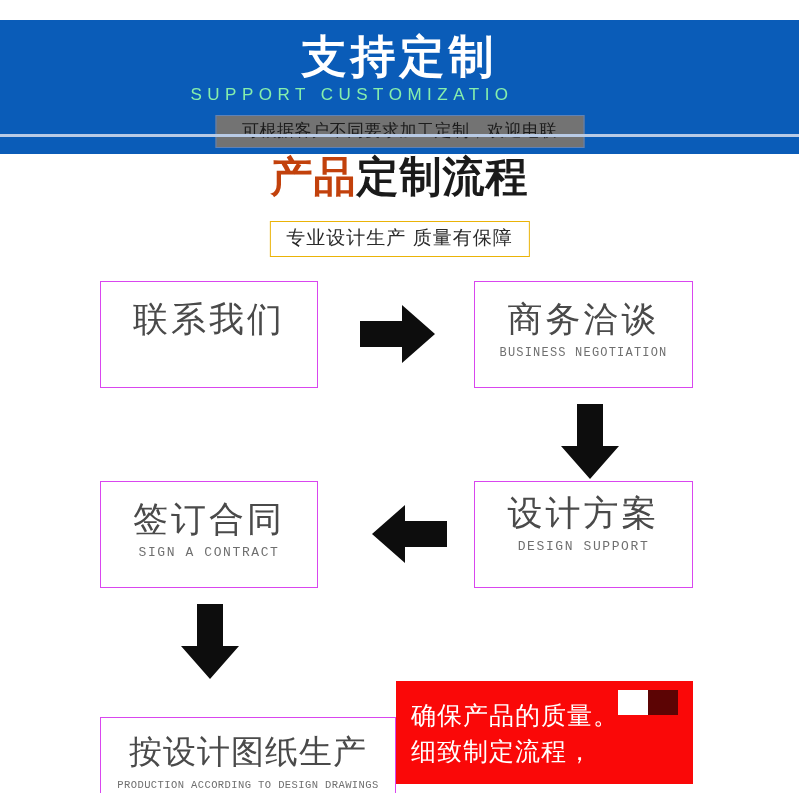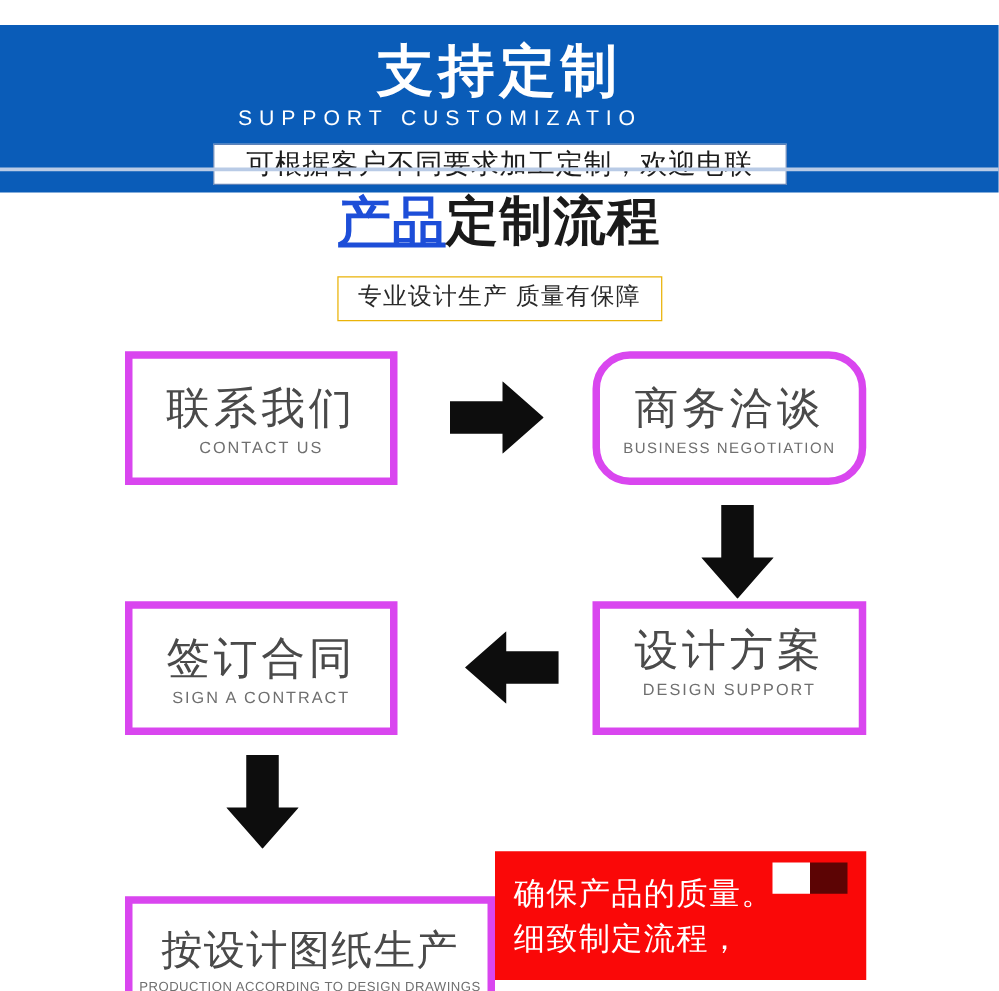--- a/index.html
+++ b/index.html
@@ -46,79 +46,80 @@
     letter-spacing: 4px;
     line-height: 56px;
     white-space: nowrap;
   }
   .header-subtitle {
     position: absolute;
     left: 0;
     top: 64px;
     width: 704px;
     text-align: center;
-    color: #ffffff;
+    color: #86efac;
     font-size: 17px;
     letter-spacing: 5.5px;
     line-height: 22px;
     white-space: nowrap;
   }
   .header-tag {
     position: absolute;
     left: 50%;
     top: 95px;
     transform: translateX(-50%);
-    background: #ffffff;
+    background: #737373;
     border: 1px solid #5e82b8;
     color: #1c1c1c;
-    font-size: 22px;
+    font-size: 17px;
     line-height: 20px;
     padding: 5px 26px 6px 26px;
     white-space: nowrap;
     letter-spacing: 0.5px;
   }
 
   
   .section-title {
     position: absolute;
     left: 0;
     top: 150px;
     width: 799px;
     text-align: center;
     font-size: 42px;
     font-weight: bold;
     line-height: 54px;
     letter-spacing: 1px;
     white-space: nowrap;
   }
-  .section-title .accent { color: #1d4ed8; text-decoration: underline; }
+  .section-title .accent { color: #c2410c; }
   .section-title .plain  { color: #1a1a1a; }
 
   .section-sub {
     position: absolute;
     left: 50%;
     top: 221px;
     transform: translateX(-50%);
     border: 1px solid #eab308;
     color: #2a2a2a;
     font-size: 19px;
     line-height: 24px;
     padding: 4px 16px 6px 16px;
     white-space: nowrap;
     letter-spacing: 1px;
   }
 
   
   .flow-box {
     position: absolute;
-    border: 6px solid #d946ef;
+    border: 1px solid #d946ef;
     background: #ffffff;
     box-sizing: border-box;
     text-align: center;
     overflow: hidden;
+    font-family: Liberation Mono, monospace;
   }
   .flow-cn {
     color: #4a4a4a;
     font-size: 35px;
     line-height: 44px;
     letter-spacing: 3px;
     white-space: nowrap;
   }
   .flow-en {
     color: #6f6f6f;
@@ -130,21 +131,20 @@
   .flow-en.wide { letter-spacing: 1.2px; font-size: 12px; }
   .flow-en.tight { letter-spacing: 0.4px; font-size: 10.5px; }
 
   .box-contact {
     left: 100px; top: 281px; width: 218px; height: 107px;
     padding-top: 18px;
   }
   .box-business {
     left: 474px; top: 281px; width: 219px; height: 107px;
     padding-top: 18px;
-    border-radius: 30px;
   }
   .box-design {
     left: 474px; top: 481px; width: 219px; height: 107px;
     padding-top: 12px;
   }
   .box-contract {
     left: 100px; top: 481px; width: 218px; height: 107px;
     padding-top: 18px;
   }
   .box-production {
@@ -201,21 +201,20 @@
 </div>
 <div class="header-underline"></div>
 
 <div class="section-title">
   <span class="accent">产品</span><span class="plain">定制流程</span>
 </div>
 <div class="section-sub">专业设计生产 质量有保障</div>
 
 <div class="flow-box box-contact">
   <div class="flow-cn">联系我们</div>
-  <div class="flow-en">CONTACT US</div>
 </div>
 
 <div class="arrow arrow-right-1">
   <svg width="75" height="58" viewBox="0 0 75 58" xmlns="http://www.w3.org/2000/svg">
     <polygon points="0,16 42,16 42,0 75,29 42,58 42,42 0,42" fill="#0d0d0d"></polygon>
   </svg>
 </div>
 
 <div class="flow-box box-business">
   <div class="flow-cn">商务洽谈</div>

